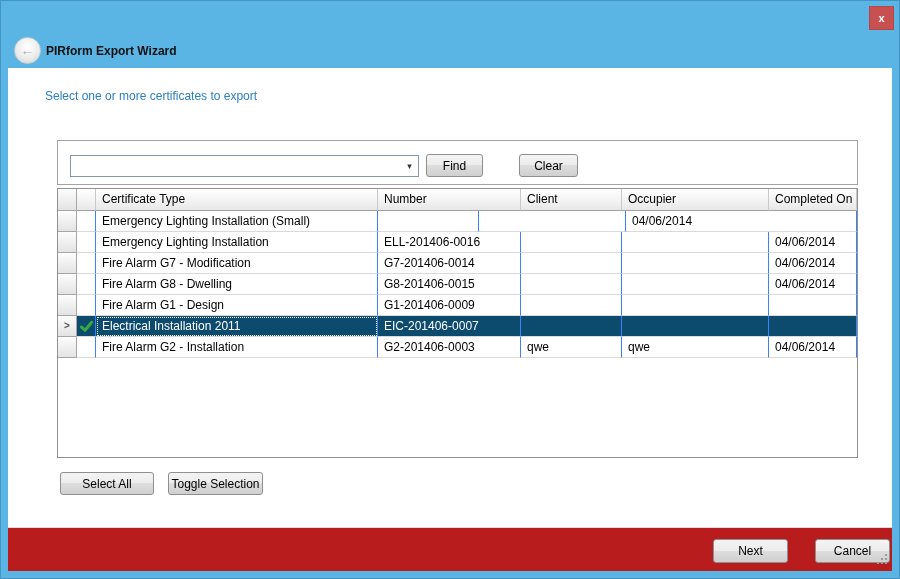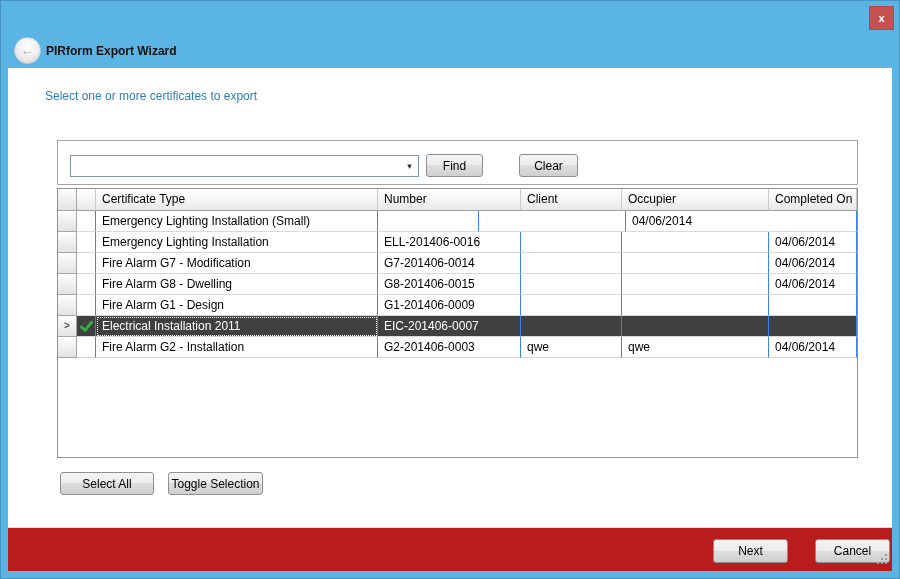--- a/index.html
+++ b/index.html
@@ -75,21 +75,21 @@
   }
   .rowhdr-cell {
     width:19px; padding-left:0; text-align:center;
     background:linear-gradient(to bottom, #fdfdfd 0%, #e3e3e3 100%);
     border-right:1px solid #a6a6a6; border-bottom:1px solid #a6a6a6;
     line-height:20px; font-size:10px; color:#555; font-weight:bold;
   }
   .icon-cell { width:19px; padding-left:0; display:flex; align-items:center; justify-content:center; }
   .w-cert { width:282px; } .w-num { width:143px; } .w-client { width:101px; }
   .w-occ { width:147px; } .w-comp { flex:1; }
-  .grid-row.selected .cell { background:#404040; color:#fff; }
+  .grid-row.selected .cell { background:#0c4a6e; color:#fff; }
   .grid-row.selected .cell.w-cert { outline:1px dotted #fff; outline-offset:-2px; }
   .grid-row.selected .rowhdr-cell { background:linear-gradient(to bottom, #fdfdfd 0%, #e3e3e3 100%); color:#555; }
 
   
   .select-all-btn { position:absolute; left:52px; top:404px; width:94px; height:23px; }
   .toggle-sel-btn { position:absolute; left:160px; top:404px; width:95px; height:23px; }
 
   
   .footer {
     position:absolute; left:8px; top:527px; width:884px; height:44px;

